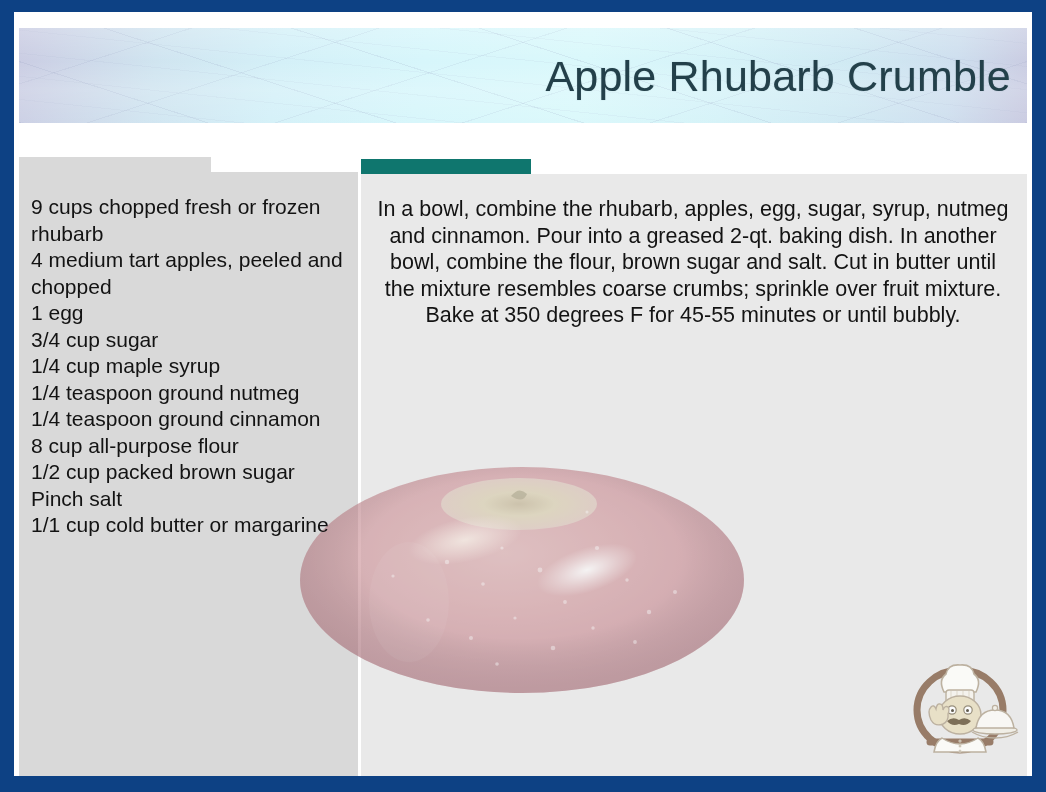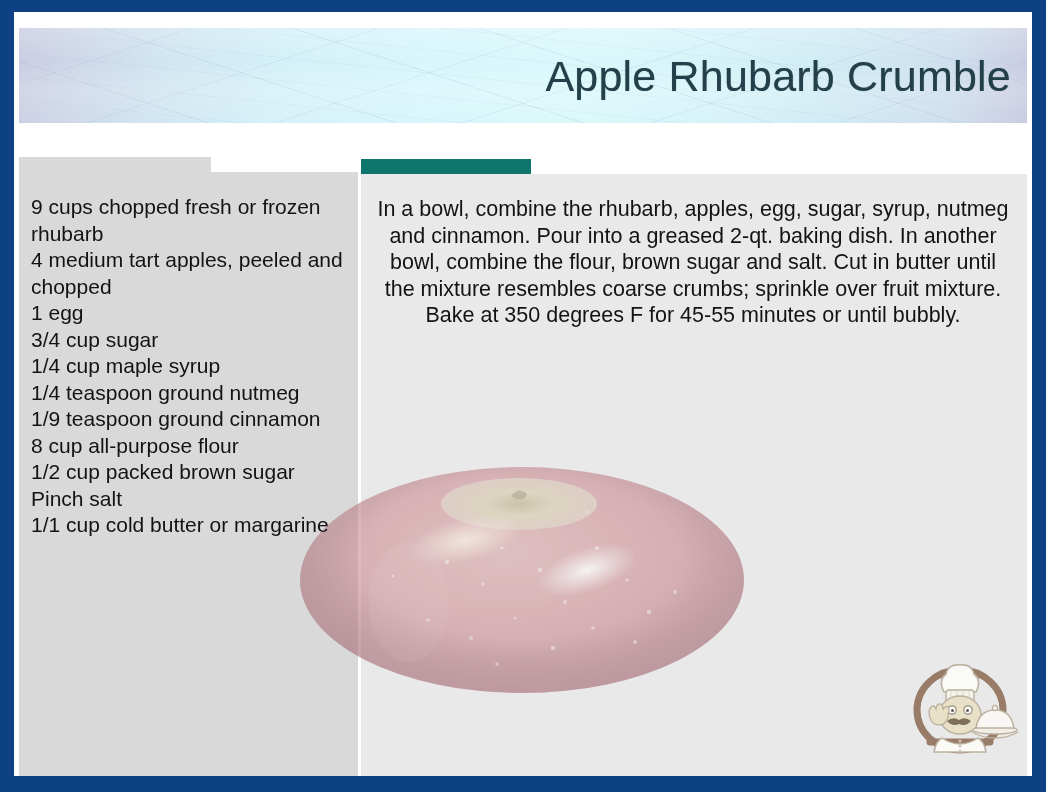--- a/index.html
+++ b/index.html
@@ -218,21 +218,21 @@
     </div>
 
     <div class="panel" id="panel-ingredients">
       <ul id="ingredient-list">
           <li>9 cups chopped fresh or frozen rhubarb</li>
           <li>4 medium tart apples, peeled and chopped</li>
           <li>1 egg</li>
           <li>3/4 cup sugar</li>
           <li>1/4 cup maple syrup</li>
           <li>1/4 teaspoon ground nutmeg</li>
-          <li>1/9 teaspoon ground cinnamon</li>
+          <li>1/4 teaspoon ground cinnamon</li>
           <li>8 cup all-purpose flour</li>
           <li>1/2 cup packed brown sugar</li>
           <li>Pinch salt</li>
           <li>1/1 cup cold butter or margarine</li>
         </ul>
     </div>
 
     <div class="panel" id="panel-directions">
       <p id="directions-text">In a bowl, combine the rhubarb, apples, egg, sugar, syrup, nutmeg and cinnamon. Pour into a greased 2-qt. baking dish. In another bowl, combine the flour, brown sugar and salt. Cut in butter until the mixture resembles coarse crumbs; sprinkle over fruit mixture. Bake at 350 degrees F for 45-55 minutes or until bubbly.</p>
     </div>

